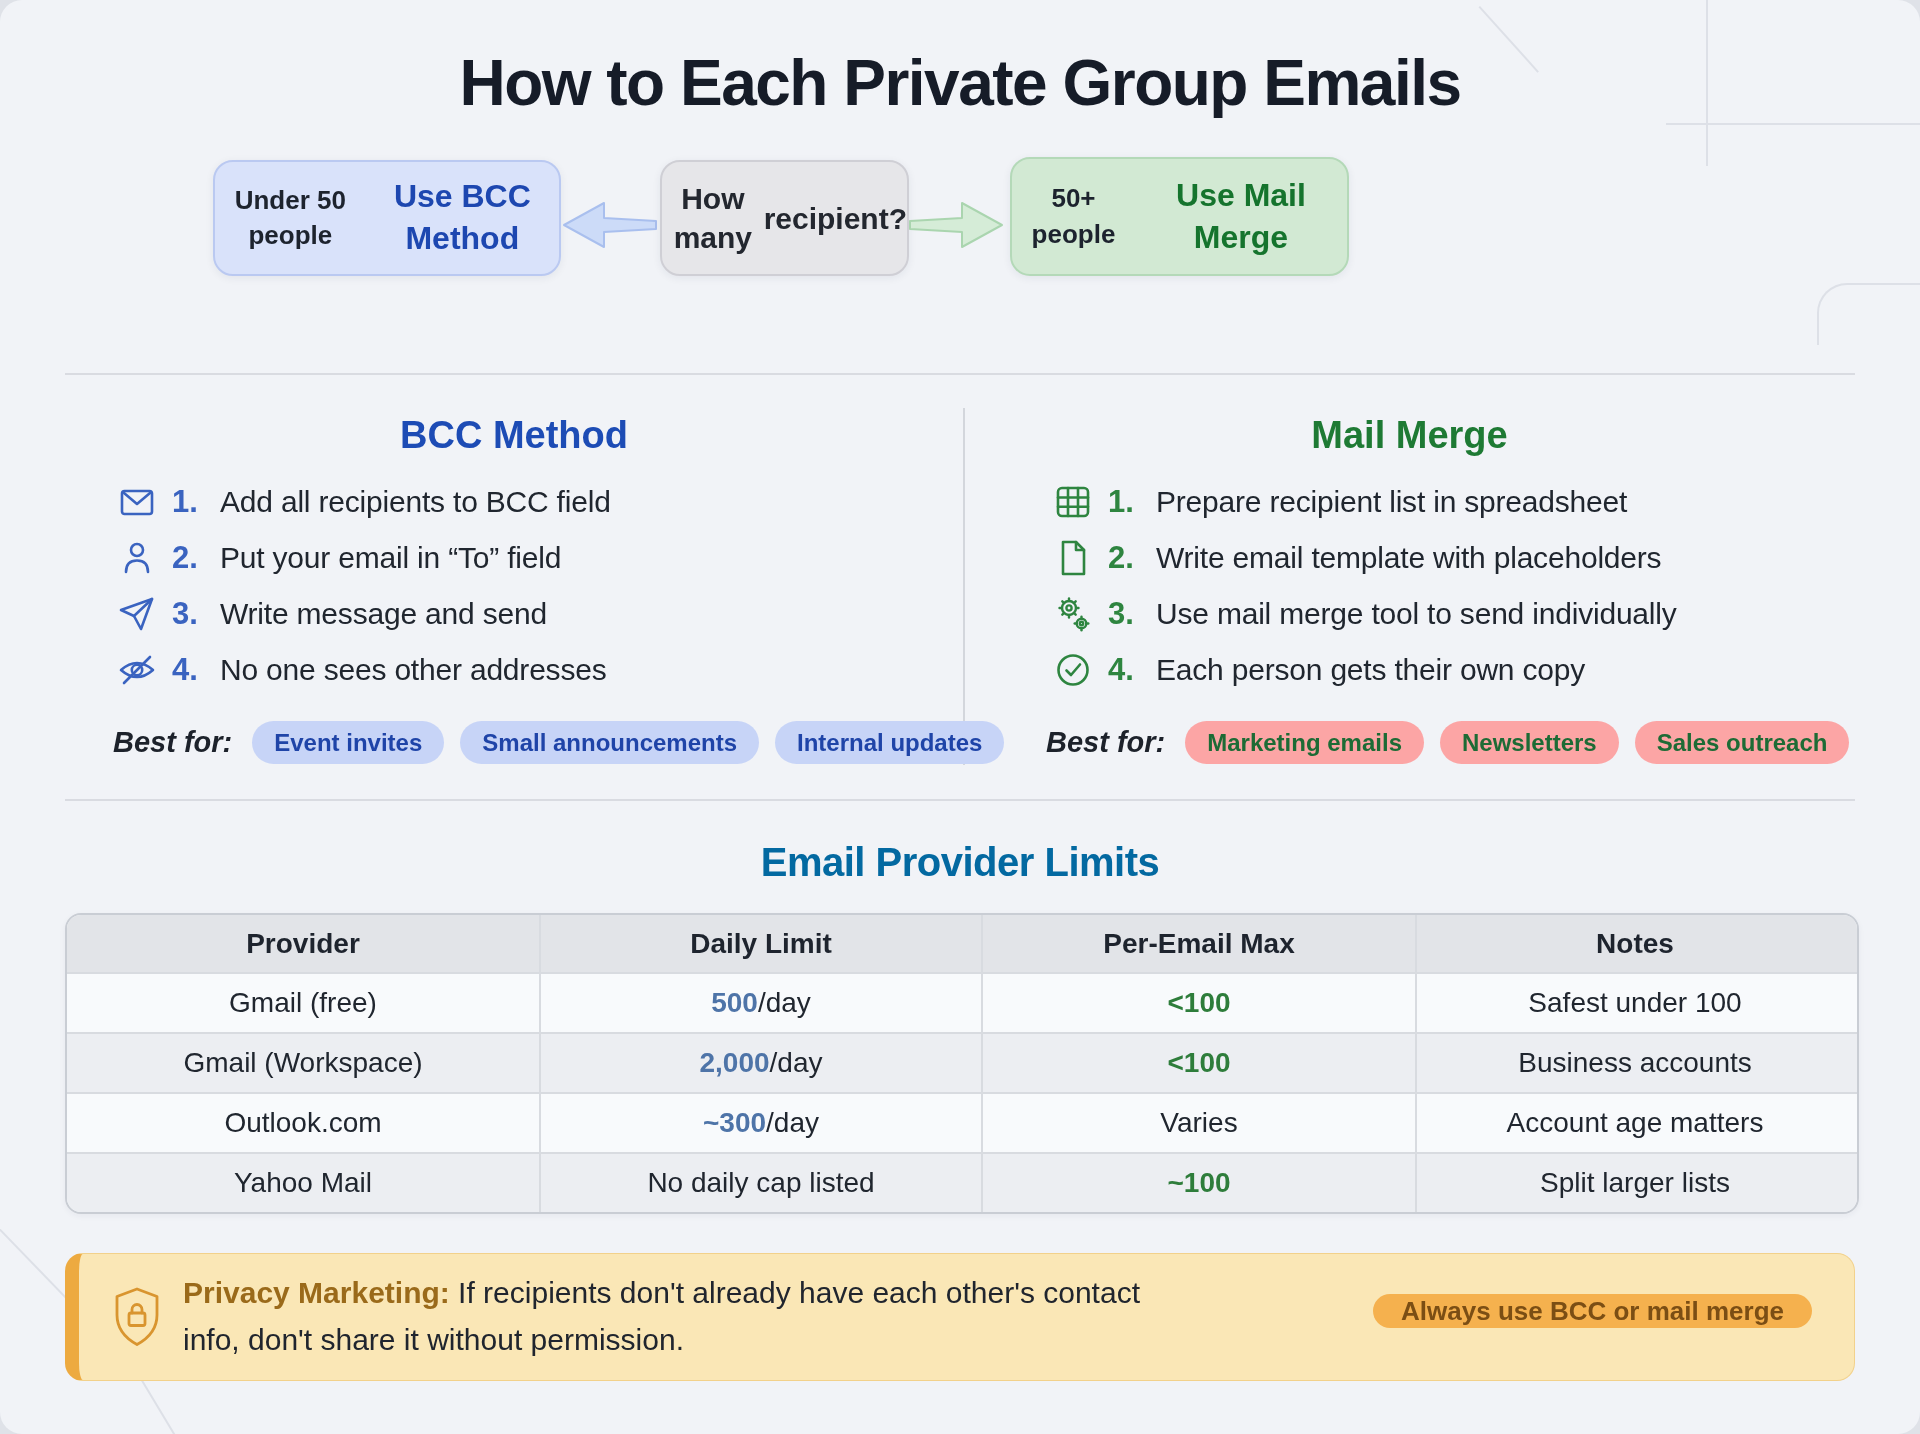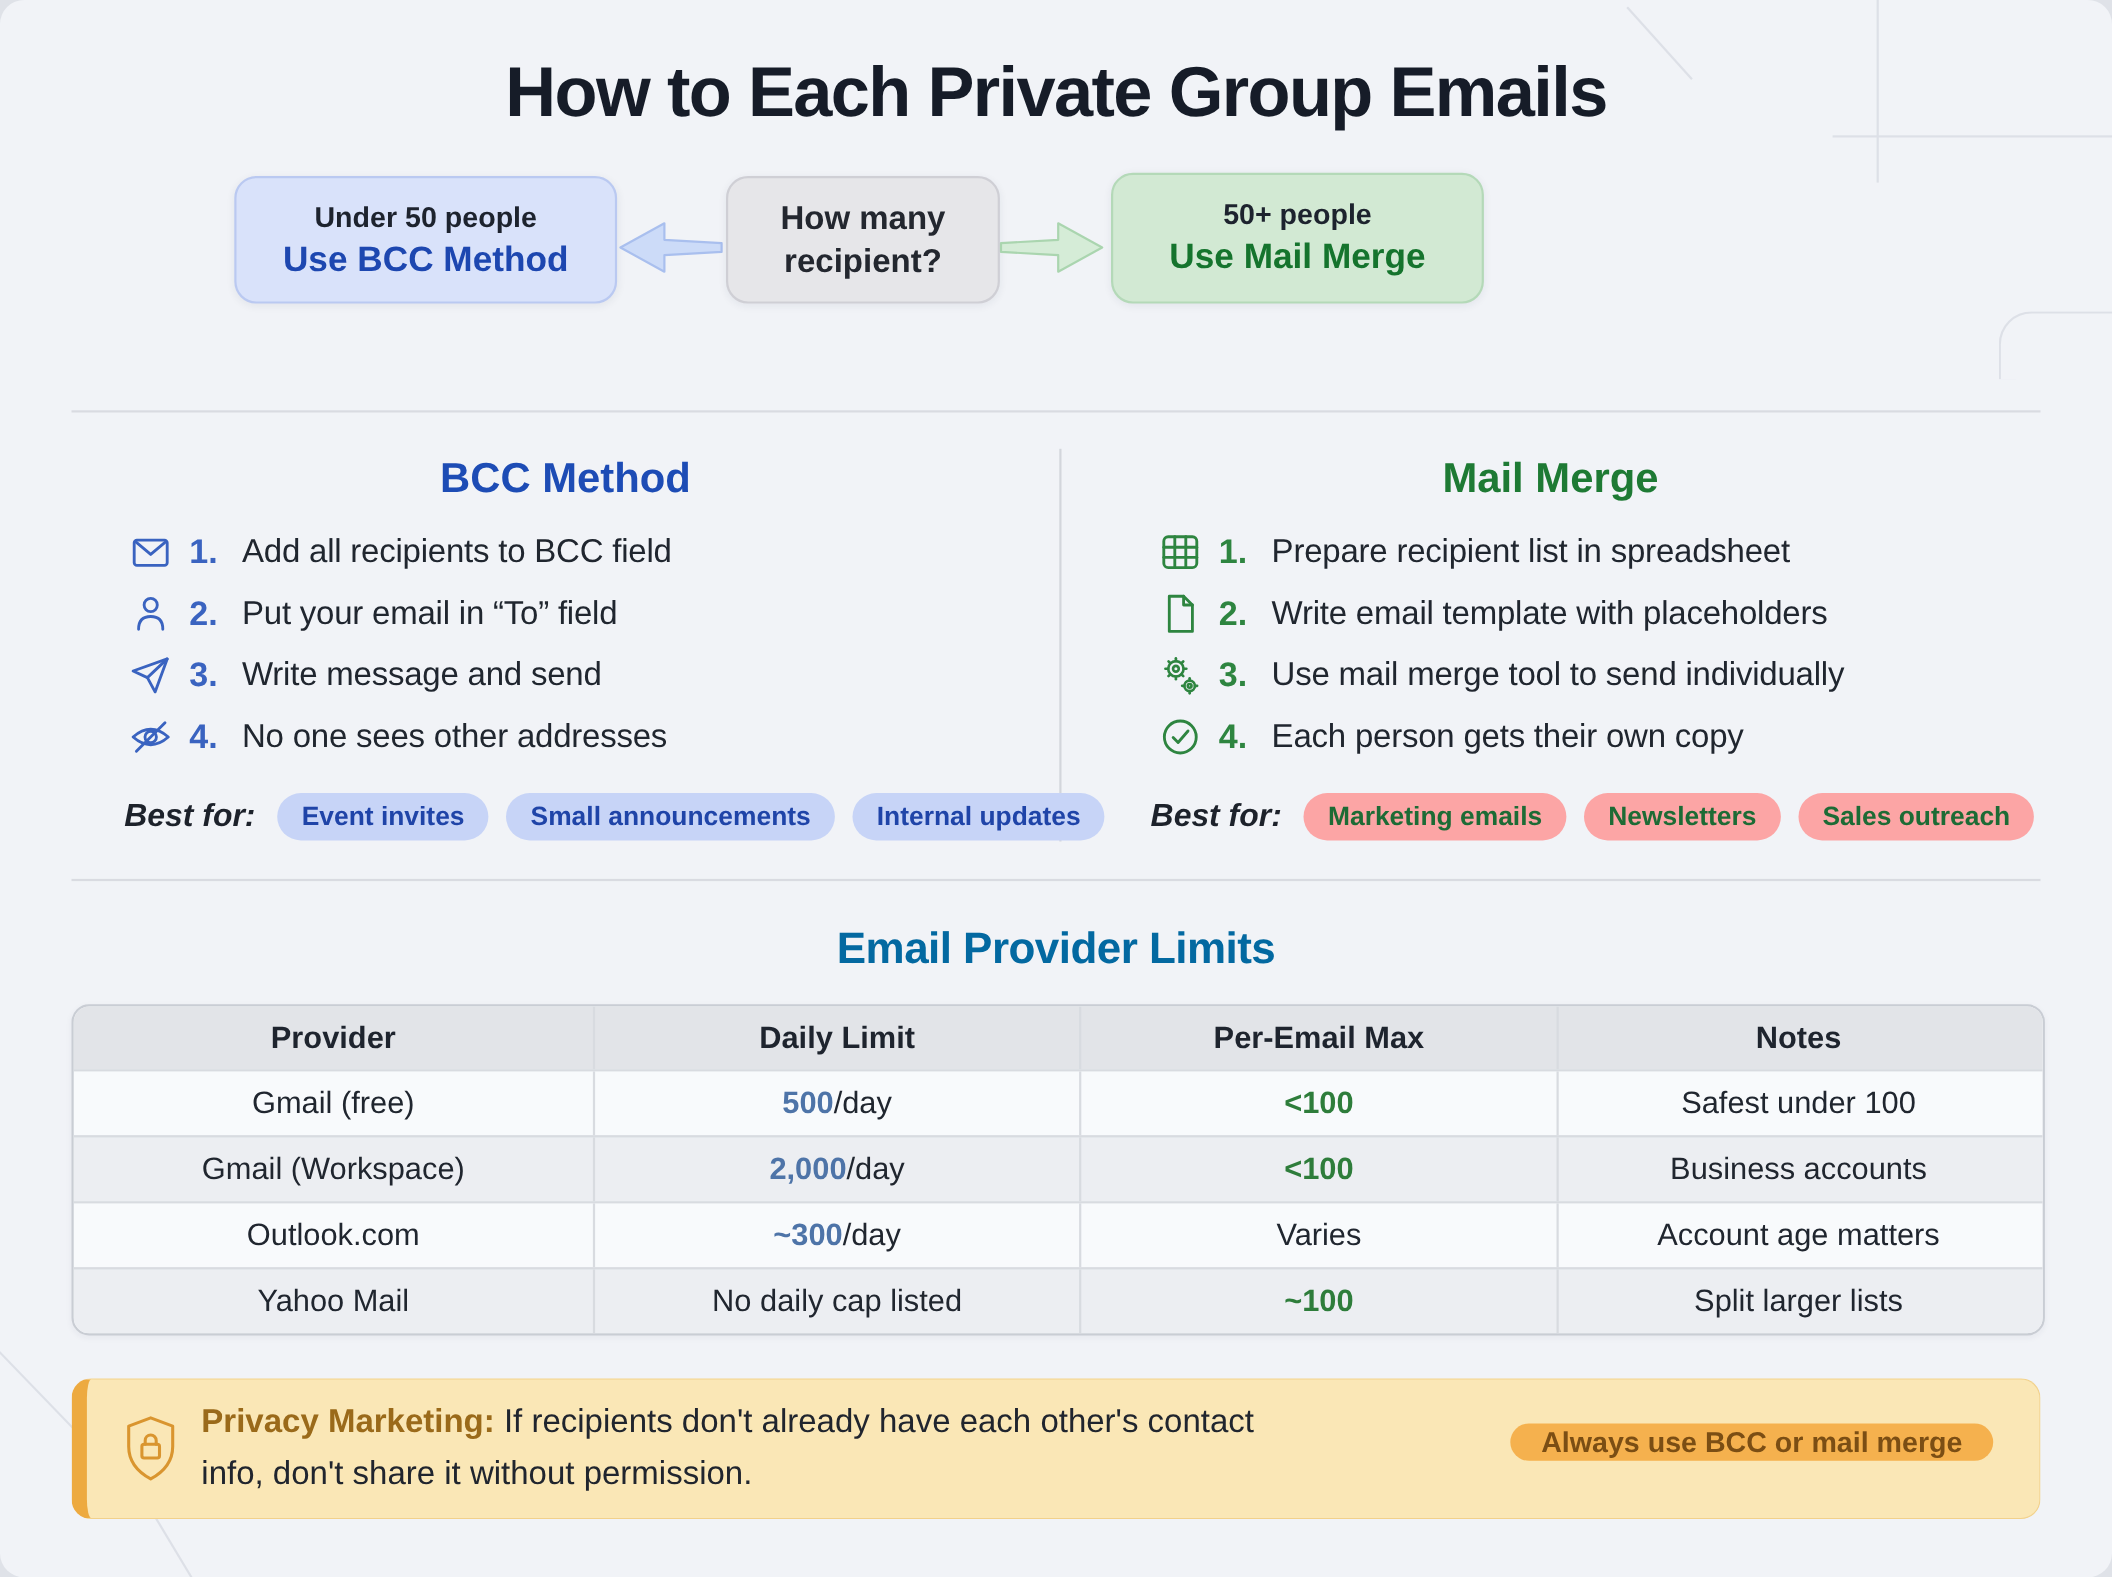--- a/index.html
+++ b/index.html
@@ -8,21 +8,21 @@
 
   
   .deco{position:absolute;background:#dde0e7;}
   .deco-corner{position:absolute;border-top:2px solid #dde0e7;border-left:2px solid #dde0e7;border-top-left-radius:30px;background:transparent;}
 
   
   .title{position:absolute;top:46px;left:0;width:100%;text-align:center;
     font-size:64px;font-weight:800;color:#161c28;letter-spacing:-1.5px;}
 
   
-  .fbox{position:absolute;border-radius:20px;display:flex;flex-direction:column;justify-content:center;
+  .fbox{position:absolute;border-radius:20px;display:flex;flex-direction:row;justify-content:center;
     align-items:center;text-align:center;box-shadow:0 2px 8px rgba(30,40,70,.07);}
   .fbox .l1{font-size:26px;font-weight:700;color:#1d232e;line-height:1.35;}
   .fbox .l2{font-size:32px;font-weight:800;line-height:1.3;}
   .box-blue{left:213px;top:160px;width:344px;height:112px;background:#d9e2fa;border:2px solid #bac9f1;}
   .box-blue .l2{color:#1d47b0;}
   .box-gray{left:660px;top:160px;width:245px;height:112px;background:#e6e6e9;border:2px solid #cfcfd5;}
   .box-gray .g{font-size:30px;font-weight:800;color:#23272f;line-height:1.3;}
   .box-green{left:1010px;top:157px;width:335px;height:115px;background:#d2e9d3;border:2px solid #b4d9b8;}
   .box-green .l2{color:#15742d;}
   .flow-arrow{position:absolute;}

